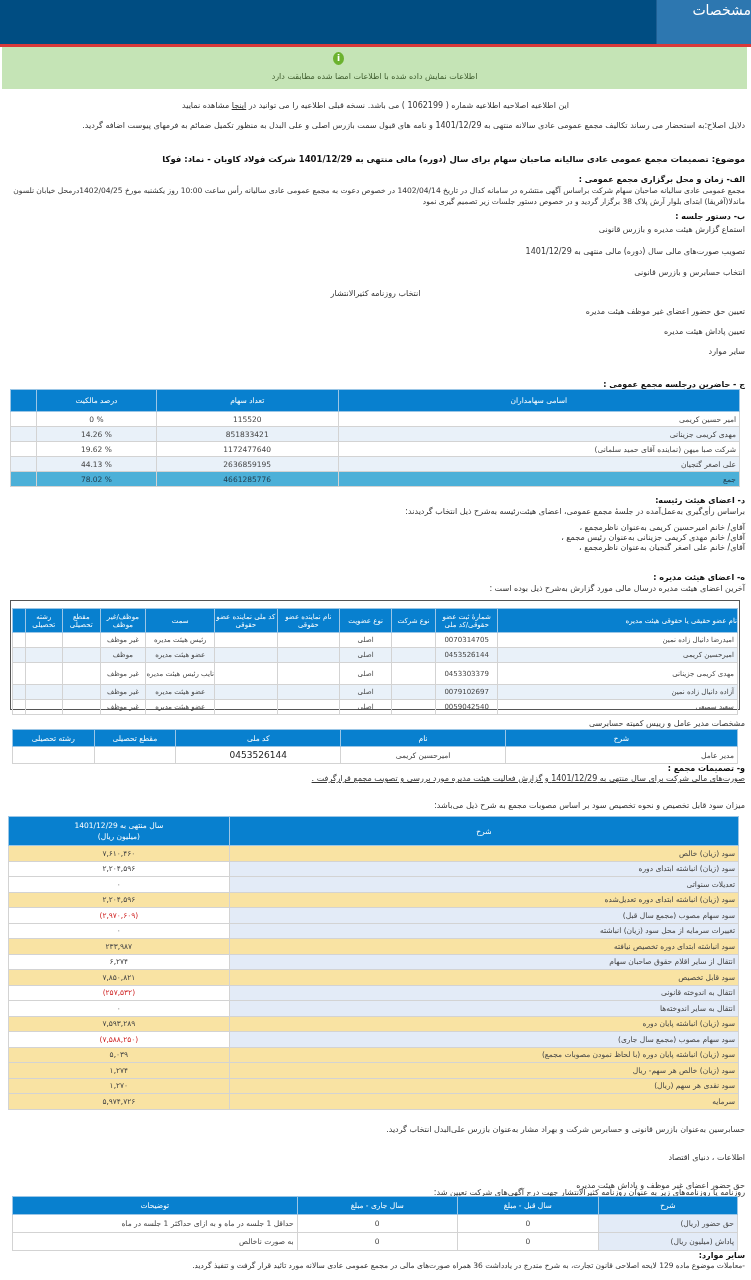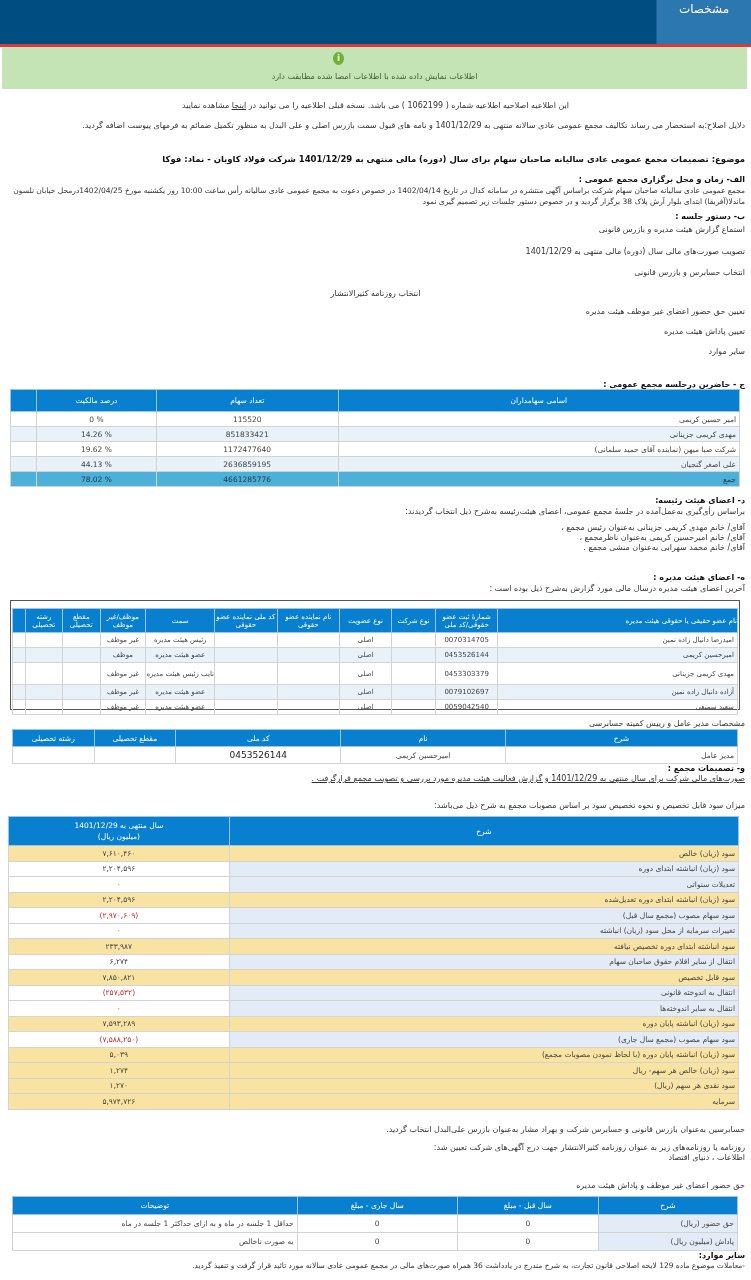--- a/index.html
+++ b/index.html
@@ -1,19 +1,19 @@
 <!DOCTYPE html>
 <html><head>
 <meta charset="utf-8">
 <style>
   * { box-sizing: border-box; margin: 0; padding: 0; }
   html, body { width: 751px; background: #ffffff; }
   body { font-family: "DejaVu Sans", sans-serif; font-size: 8px; color: #333; direction: rtl; position: relative; width: 751px; height: 1280px; overflow: hidden; }
   .topbar { position: absolute; top: 0; left: 0; width: 751px; height: 45px; background: #004d82; }
-  .topbar .tab { position: absolute; right: 0; top: 0; width: 95px; height: 45px; background: #2d77b0; color: #fff; text-align: center; font-size: 12px; padding-top: 2px; border-left: 1px solid #1d5f94; }
+  .topbar .tab { position: absolute; right: 0; top: 0; width: 95px; height: 45px; background: #2d77b0; color: #fff; text-align: right; font-size: 14px; padding-top: 2px; border-left: 1px solid #1d5f94; }
   .redline { position: absolute; top: 44px; left: 0; width: 751px; height: 3px; background: #d9393a; }
   .notice { position: absolute; top: 47px; left: 2px; width: 745px; height: 42px; background: #c5e4b6; text-align: center; }
   .notice .icon { position: absolute; left: 331px; top: 5px; width: 11px; height: 13px; border-radius: 50%; background: #6bb22e; color: #fff; font-size: 9px; line-height: 13px; text-align: center; font-weight: bold; }
   .notice .txt { position: absolute; top: 25px; width: 100%; text-align: center; color: #3f5c2e; font-size: 8px; }
   .line { position: absolute; right: 6px; left: 6px; font-size: 8px; color: #333; line-height: 11px; }
   .center { text-align: center; }
   .bold { font-weight: bold; color: #111; }
   .link { text-decoration: underline; color: #333; }
   table { border-collapse: collapse; position: absolute; font-size: 7.5px; }
   th { background: #0880cf; color: #fff; font-weight: normal; border: 1px solid #9bc6e6; text-align: center; }
@@ -98,23 +98,23 @@
     <td>4661285776</td>
     <td>% 78.02</td>
     <td></td>
   </tr>
 </tbody>
   </table>
 
 <div class="line bold" style="top:495px;">د- اعضای هیئت رئیسه:</div>
 <div class="line" style="top:506px;">براساس رأی‌گیری به‌عمل‌آمده در جلسهٔ مجمع عمومی، اعضای هیئت‌رئیسه به‌شرح ذیل انتخاب گردیدند:</div>
 <div class="line" style="top:523px; line-height:10px;">
+  <div>آقای/ خانم  امیرحسین کریمی  به‌عنوان ناظرمجمع ،</div>
   <div>آقای/ خانم  مهدی کریمی جزینانی  به‌عنوان رئیس مجمع ،</div>
-  <div>آقای/ خانم  امیرحسین کریمی  به‌عنوان ناظرمجمع ،</div>
-  <div>آقای/ خانم  محمد سهرابی  به‌عنوان منشی مجمع .</div>
+  <div>آقای/ خانم  علی اصغر گنجیان  به‌عنوان ناظرمجمع ،</div>
 </div>
 <div class="line bold" style="top:572px;">ه- اعضای هیئت مدیره :</div>
 <div class="line" style="top:583px;">آخرین اعضای هیئت مدیره درسال مالی مورد گزارش به‌شرح ذیل بوده است :</div>
 
 <div style="position:absolute; top:600px; left:10px; width:730px; height:110px; border:1px solid #555;"></div>
 <table style="top:608px; left:12px; width:726px; font-size:7px;">
   <tbody>
       <tr style="height:24px;">
     <th style="width:230px;text-align:right;">نام عضو حقیقی یا حقوقی هیئت مدیره</th>
     <th style="width:60px;">شمارهٔ ثبت عضو حقوقی/کد ملی</th>
@@ -296,21 +296,21 @@
         <td>۱,۲۷۰</td>
       </tr>
       <tr class="gold" style="height: 15.5px;">
         <td class="r desc-cell">سرمایه</td>
         <td>۵,۹۷۴,۷۲۶</td>
       </tr>
     </tbody>
 </table>
 
 <div class="line" style="top:1124px;">حسابرسین  به‌عنوان بازرس قانونی و حسابرس شرکت و  بهراد مشار  به‌عنوان بازرس علی‌البدل انتخاب گردید.</div>
-<div class="line" style="top:1142px;">روزنامه یا روزنامه‌های زیر به عنوان روزنامه کثیرالانتشار جهت درج آگهی‌های شرکت تعیین شد:</div>
+<div class="line" style="top:1187px;">روزنامه یا روزنامه‌های زیر به عنوان روزنامه کثیرالانتشار جهت درج آگهی‌های شرکت تعیین شد:</div>
 <div class="line" style="top:1152px;">اطلاعات ، دنیای اقتصاد</div>
 <div class="line" style="top:1180px;">حق حضور اعضای غیر موظف و پاداش هیئت مدیره</div>
 
 <table style="top:1196px; left:12px; width:726px;">
   <tbody>
       <tr style="height:18px;">
     <th style="width:143px;">شرح</th>
     <th style="width:145px;">سال قبل - مبلغ</th>
     <th style="width:165px;">سال جاری - مبلغ</th>
     <th style="width:293px;">توضیحات</th>

